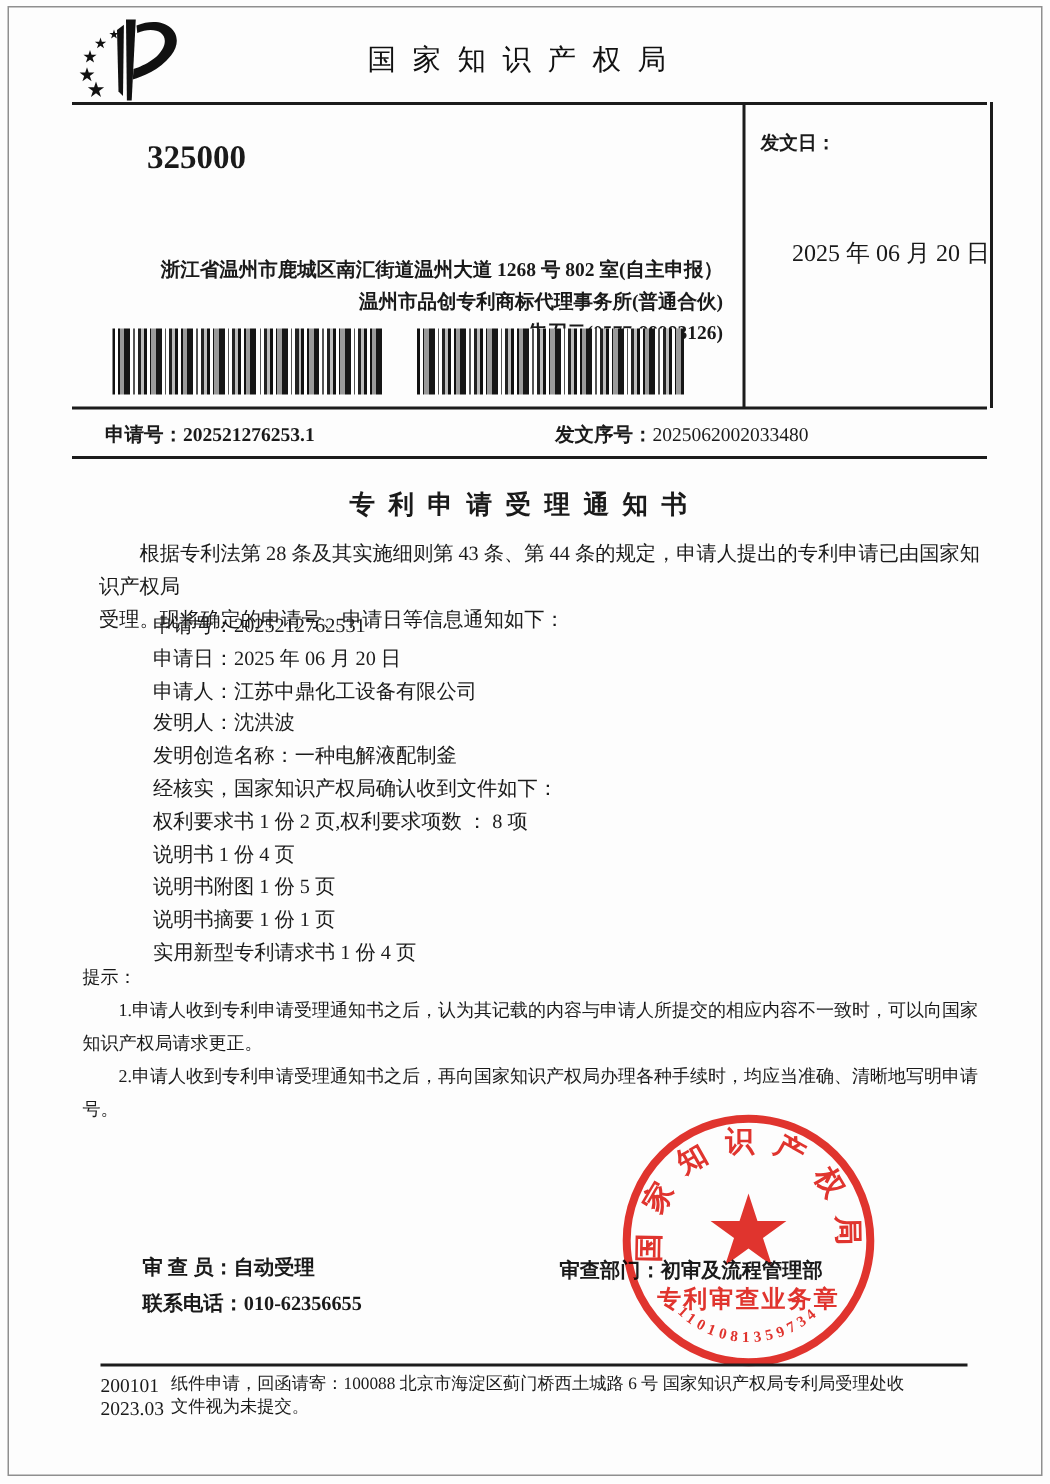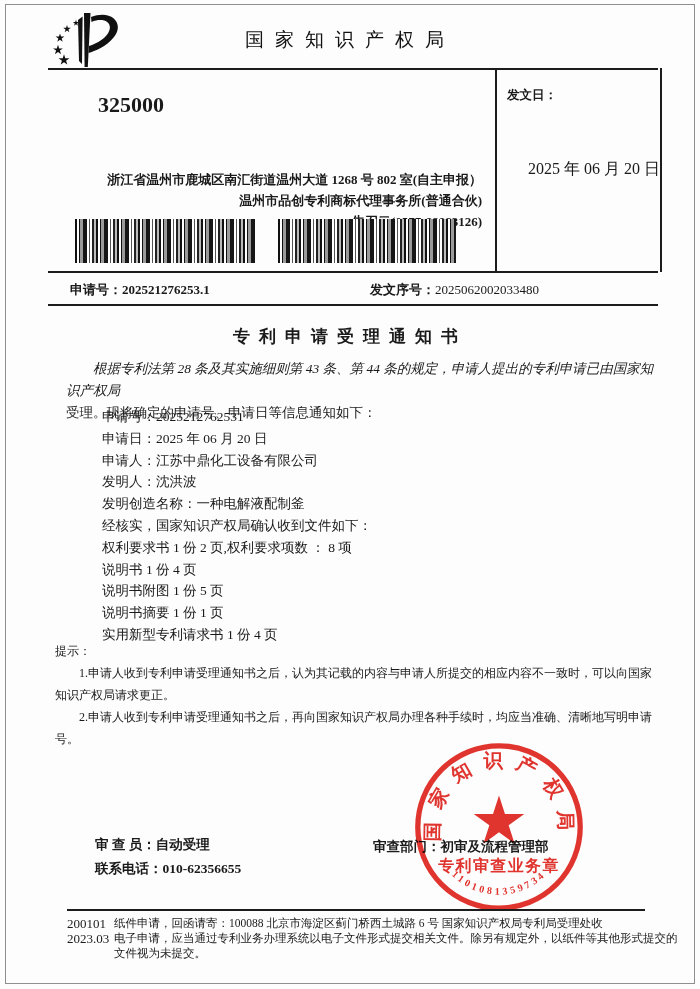--- a/index.html
+++ b/index.html
@@ -16,21 +16,21 @@
   .dispatch-label{left:507px;top:87px;font-size:12.5px;font-weight:bold;}
   .dispatch-date{left:496px;top:159px;width:196px;text-align:center;font-size:16px;}
   .postcode{left:98px;top:92px;font-size:22px;font-weight:600;}
   .addr{left:58px;top:125px;width:424px;text-align:right;font-size:13px;font-weight:600;line-height:21px;margin-top:44px;}
   .barcode{position:absolute;top:219px;height:44px;background:repeating-linear-gradient(90deg,#111 0px,#111 2px,#fff 2px,#fff 4px,#111 4px,#111 5px,#9a9a9a 5px,#9a9a9a 8px,#161616 8px,#161616 12px,#fff 12px,#fff 14px,#555 14px,#555 15px,#fff 15px,#fff 17px,#222 17px,#222 19px,#bbb 19px,#bbb 21px);}
   .meta-row{font-size:13px;top:281px;}
   .meta-label{font-weight:bold;}
   .meta-val-b{font-weight:bold;}
   .title{left:0;top:325px;width:700px;text-align:center;font-size:17px;font-weight:bold;letter-spacing:9px;}
   .intro{left:66px;top:358px;width:592px;font-size:13.5px;line-height:22px;}
-  .intro .ind{text-indent:2em;font-style:italic;}
+  .intro .ind{text-indent:2em;}
   .details{left:102px;top:406px;width:560px;}
   .dline{font-size:13.5px;line-height:21.8px;white-space:nowrap;}
   .tips{left:55px;top:640px;width:604px;font-size:12px;line-height:22px;}
   .tips p{margin:0;text-indent:2em;}
   .sig{font-size:13.5px;font-weight:600;}
   .footer-codes{left:67px;top:916px;font-size:13px;line-height:15px;}
   .footer-text{left:114px;top:916px;font-size:11.5px;line-height:15px;white-space:nowrap;}
   .seal{left:410px;top:740px;width:178px;height:174px;mix-blend-mode:multiply;opacity:.93;}
 </style>
 </head>
@@ -131,15 +131,14 @@
   </text>
 </svg>
 
 <div class="rule" style="left:67px;top:909px;width:578px;"></div>
 <div class="abs footer-codes">
   <div>200101</div>
   <div>2023.03</div>
 </div>
 <div class="abs footer-text">
   <div>纸件申请，回函请寄：100088 北京市海淀区蓟门桥西土城路 6 号  国家知识产权局专利局受理处收</div>
-  <div>电子申请，应当通过专利业务办理系统以电子文件形式提交相关文件。除另有规定外，以纸件等其他形式提交的</div>
   <div>文件视为未提交。</div>
 </div>
 
 </body></html>

